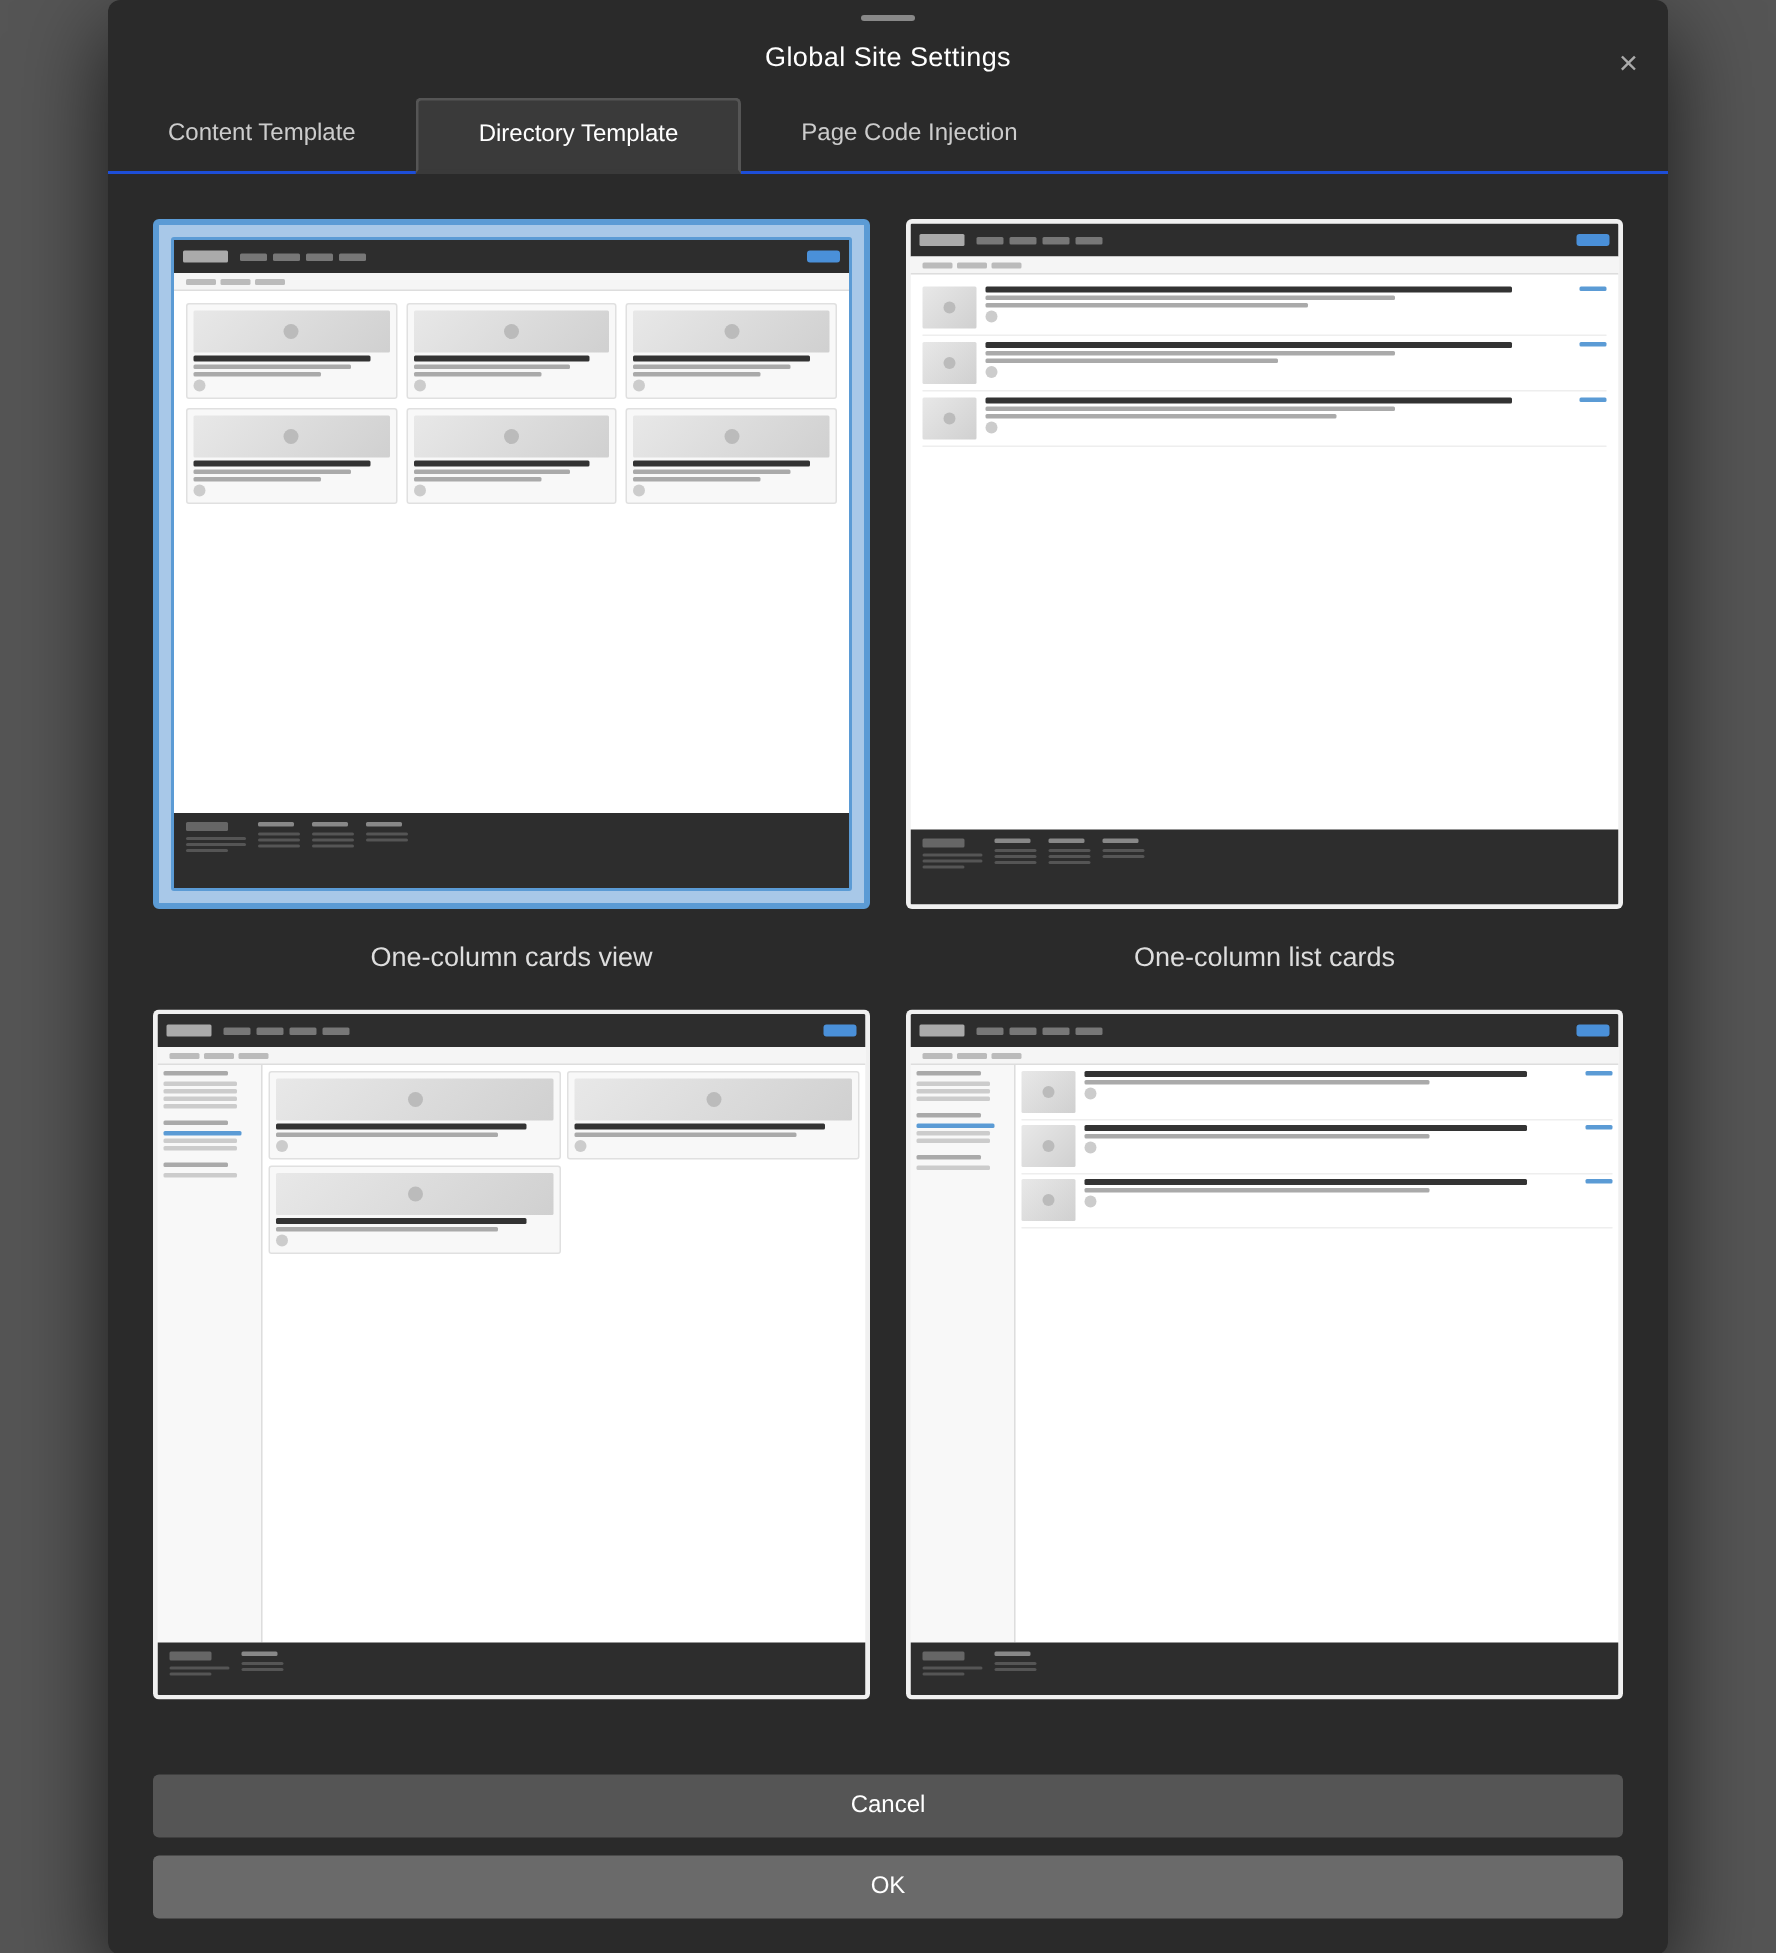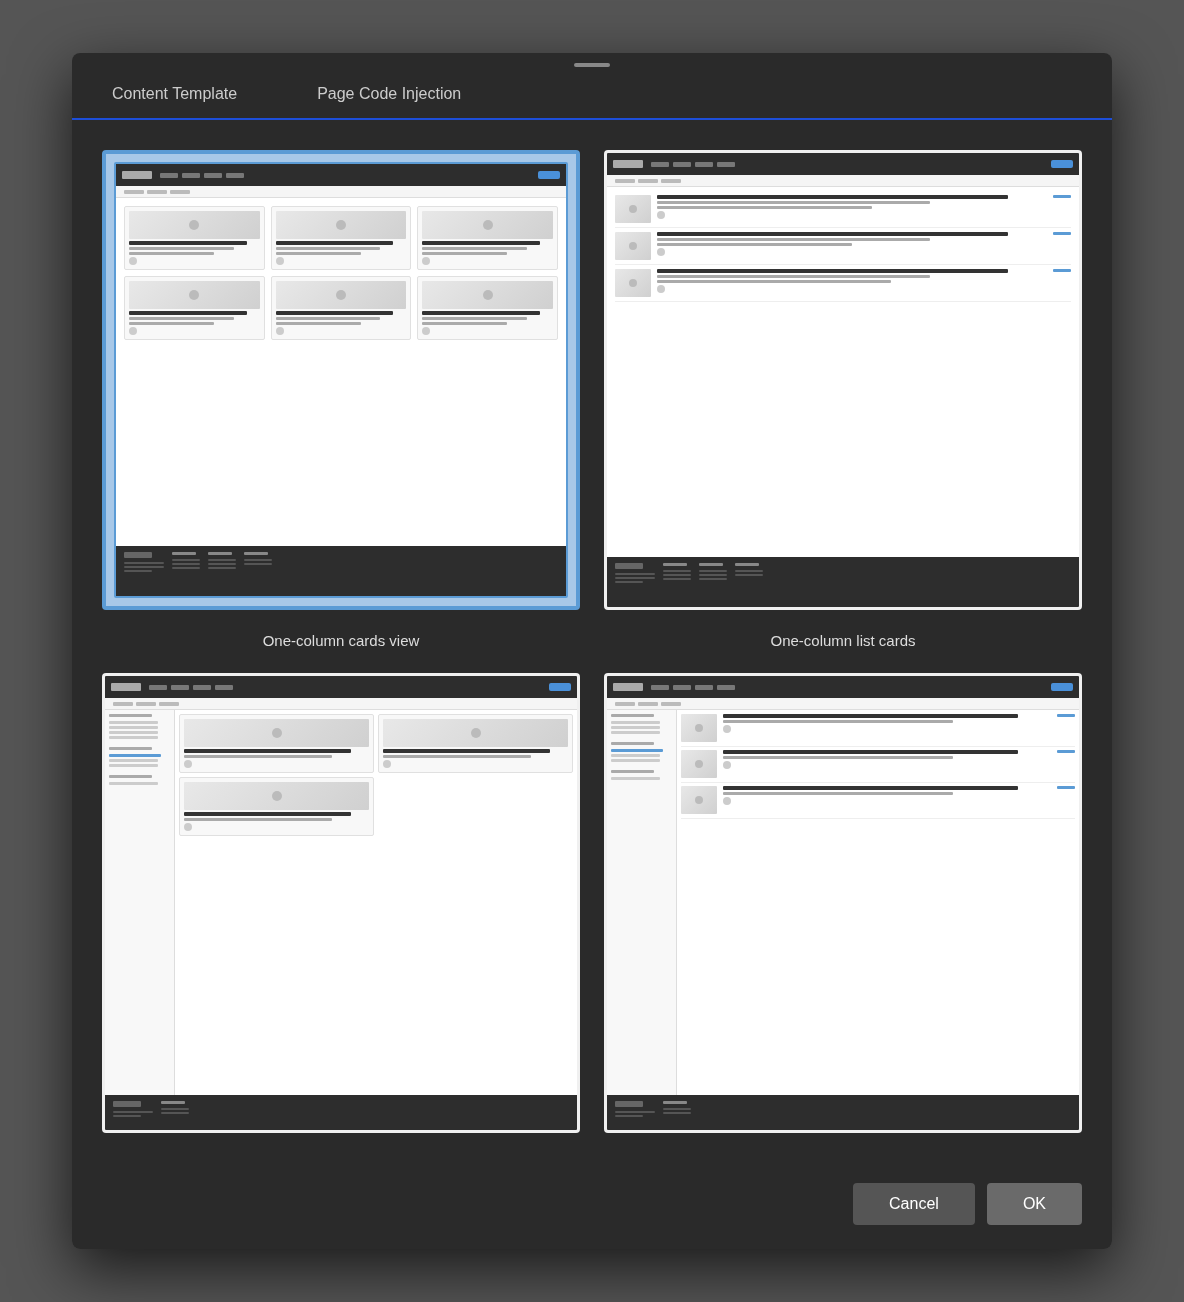--- a/index.html
+++ b/index.html
@@ -118,21 +118,21 @@
       height: 460px;
       position: relative;
     }
     .template-preview.selected {
       border: 4px solid #5b9bd5;
       background: #b8d4f0;
     }
 
     .template-label {
       color: #ddd;
-      font-size: 15px;
+      font-size: 18px;
       margin-top: 22px;
       text-align: center;
     }
 
     
     .mini-browser {
       width: 100%;
       height: 100%;
       background: #fff;
       display: flex;
@@ -387,20 +387,21 @@
       flex-direction: column;
       gap: 3px;
     }
 
     
     .modal-footer {
       display: flex;
       justify-content: flex-end;
       gap: 12px;
       padding: 16px 30px 24px;
+      flex-direction: column;
     }
     .btn-cancel, .btn-ok {
       padding: 12px 36px;
       border-radius: 4px;
       font-size: 16px;
       cursor: pointer;
       border: none;
     }
     .btn-cancel {
       background: #555;
@@ -423,24 +424,31 @@
   </style>
 </head>
 <body>
 
 <div class="modal-overlay">
 
   <div class="modal-drag-handle">
     <div class="drag-bar"></div>
   </div>
 
+  <div class="modal-header">
+    <span class="modal-title">Global Site Settings</span>
+    <button class="close-btn">×</button>
+  </div>
 
   <div class="tabs-bar">
     <button class="tab">
       <span>Content Template</span>
+    </button>
+    <button class="tab active">
+      <span>Directory Template</span>
     </button>
     <button class="tab">
       <span>Page Code Injection</span>
     </button>
   </div>
 
   <div class="modal-body">
     <div class="templates-grid">
 
       <div class="template-card">

